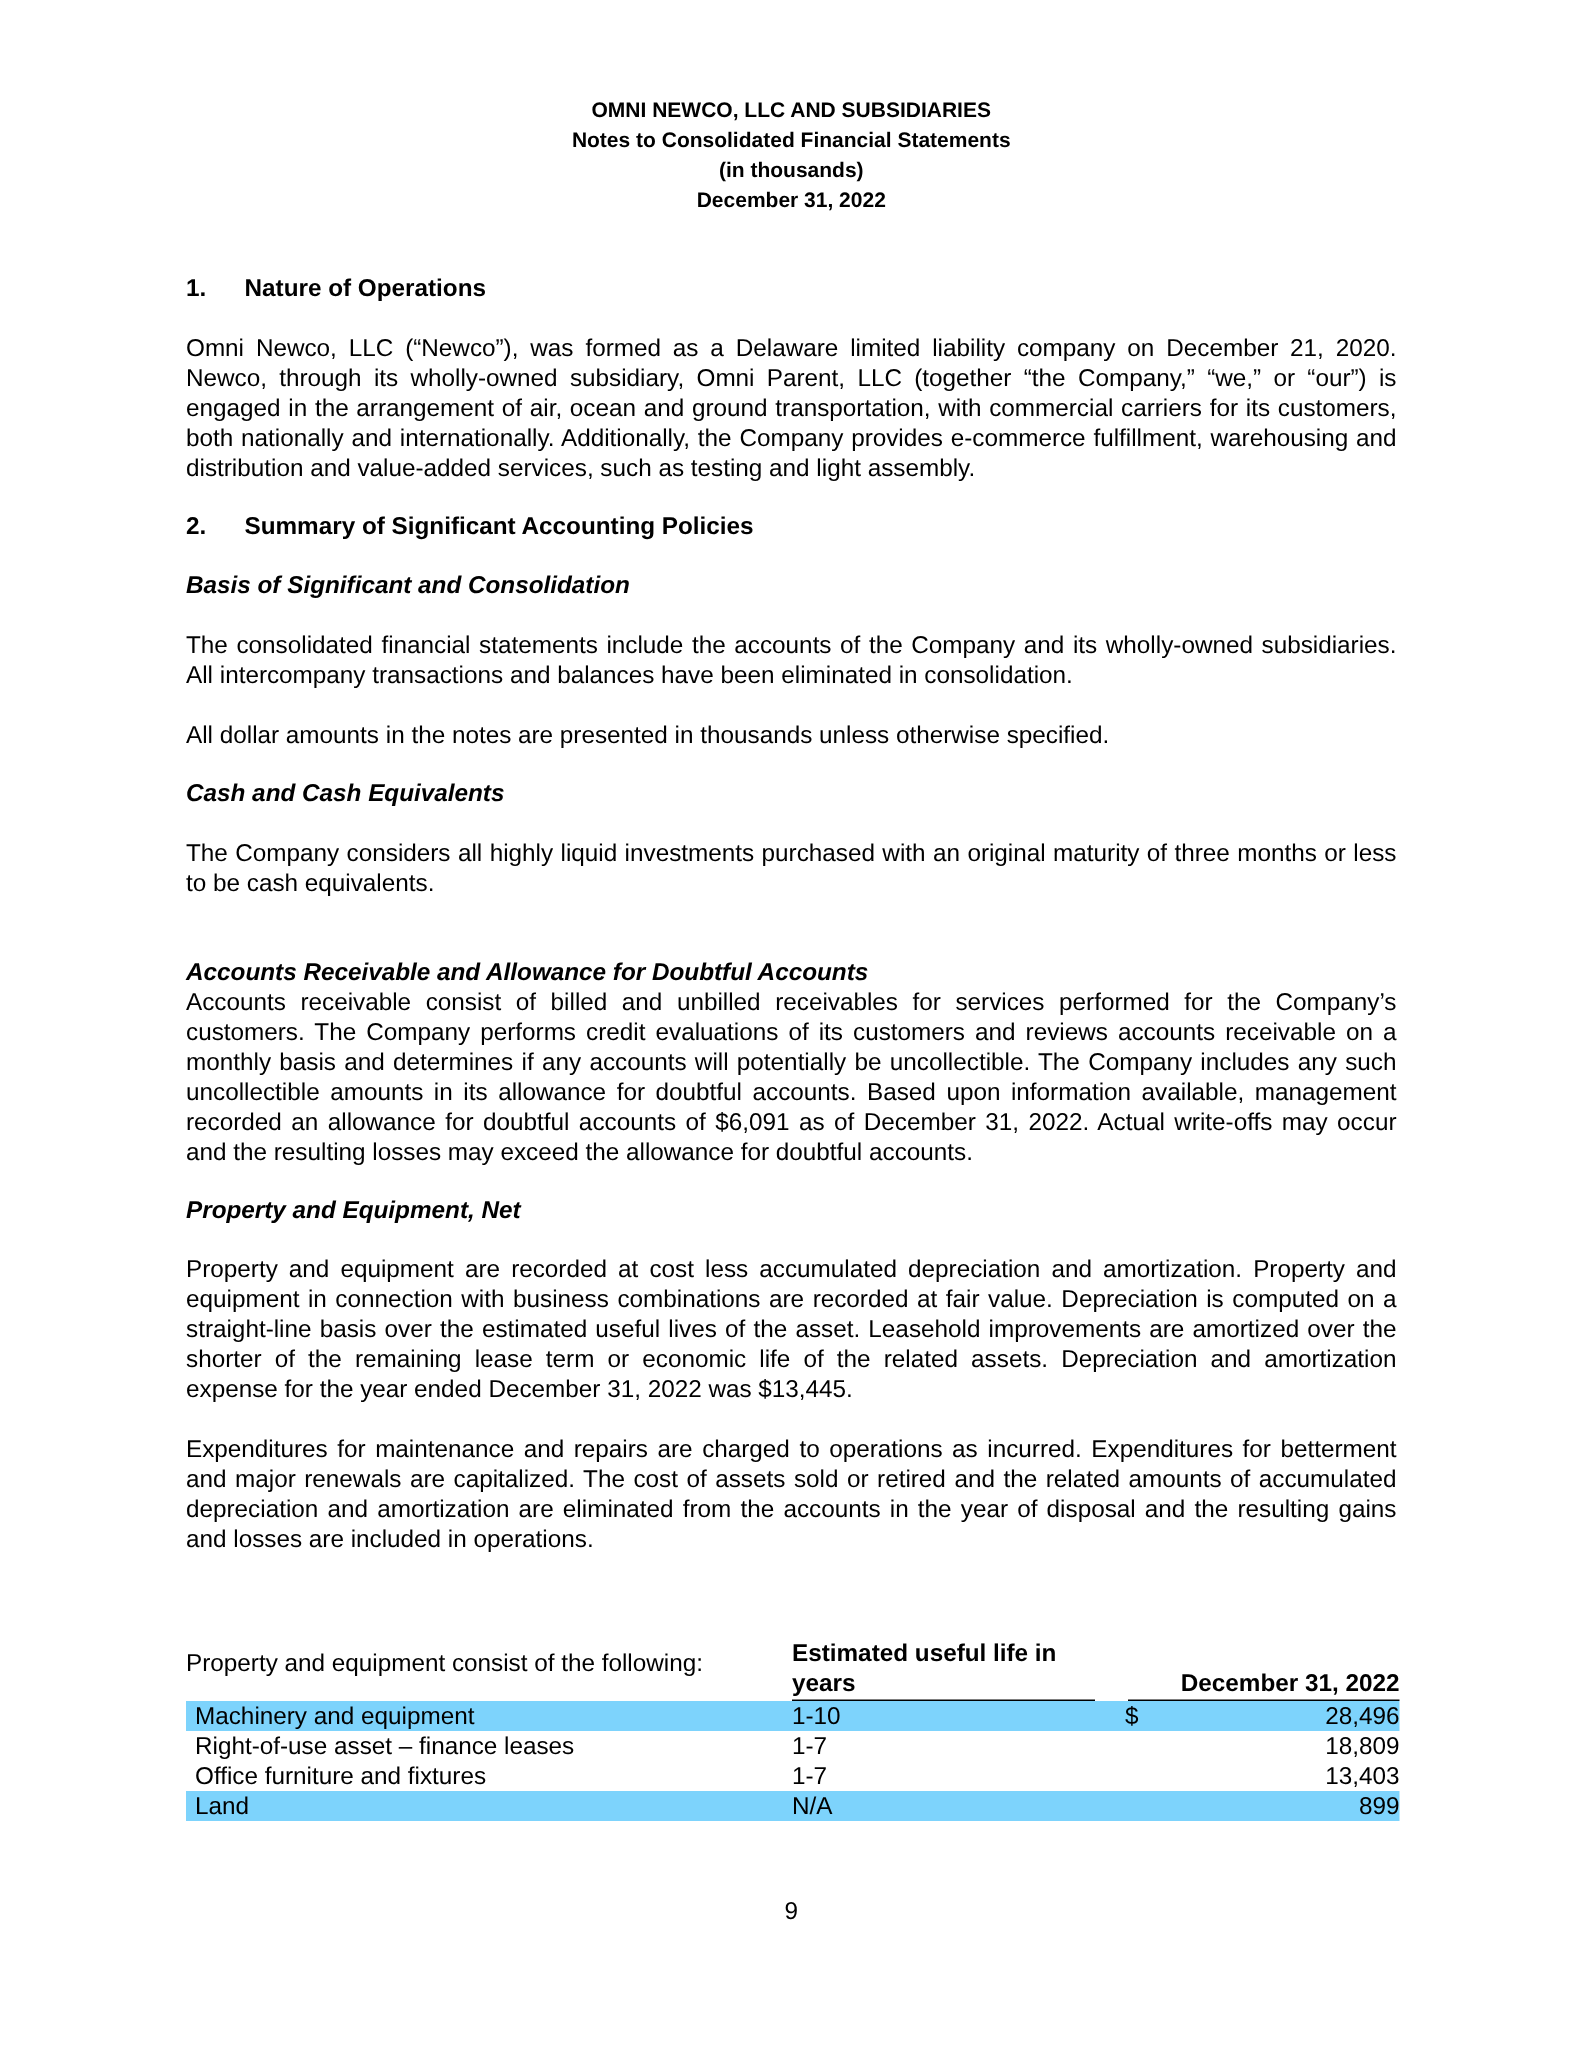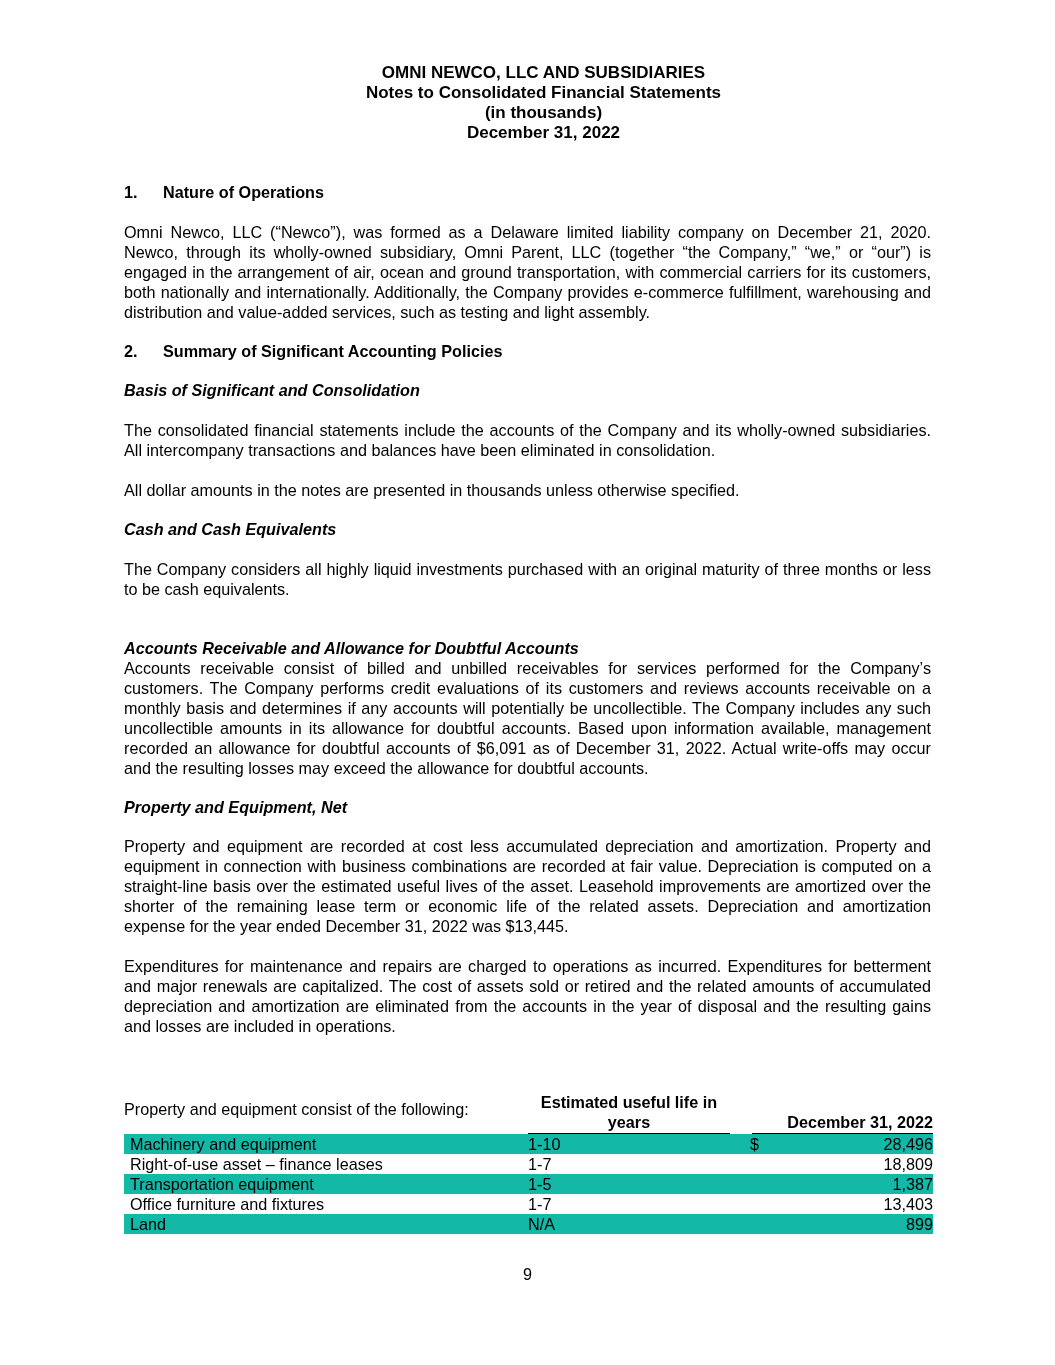--- a/index.html
+++ b/index.html
@@ -18,25 +18,25 @@
     }
     .page {
       position: absolute;
       left: 124px;
       top: 0;
       width: 807px;
     }
     .doc-header {
       position: absolute;
       top: 63px;
-      left: 16px;
+      left: 0;
       width: 807px;
       text-align: center;
       font-weight: bold;
-      font-size: 17px;
+      font-size: 14px;
       line-height: 20px;
     }
     .doc-header div { white-space: nowrap; }
     .abs { position: absolute; left: 0; width: 807px; }
     .h-num {
       font-weight: bold;
       white-space: nowrap;
     }
     .h-num .num {
       display: inline-block;
@@ -62,21 +62,21 @@
     }
     .th-row {
       position: relative;
       height: 42px;
     }
     .th-life {
       position: absolute;
       left: 404px;
       width: 202px;
       top: 0;
-      text-align: center;
+      text-align: left;
       font-weight: bold;
       line-height: 20px;
       border-bottom: 1px solid #000;
       padding-bottom: 1px;
     }
     .th-date {
       position: absolute;
       left: 628px;
       width: 181px;
       top: 20px;
@@ -85,21 +85,21 @@
       line-height: 20px;
       border-bottom: 1px solid #000;
       padding-bottom: 1px;
       white-space: nowrap;
     }
     .tr {
       position: relative;
       height: 20px;
       line-height: 20px;
     }
-    .tr.band { background: #14b8a6; text-decoration: underline; }
+    .tr.band { background: #7dd3fc; text-decoration: underline; }
     .td-label {
       position: absolute;
       left: 6px;
       top: 0;
       white-space: nowrap;
     }
     .td-life {
       position: absolute;
       left: 404px;
       width: 202px;
@@ -173,25 +173,20 @@
       <span class="td-label">Machinery and equipment</span>
       <span class="td-life">1-10</span>
       <span class="td-cur">$</span>
       <span class="td-val">28,496</span>
     </div>
     <div class="tr">
       <span class="td-label">Right-of-use asset – finance leases</span>
       <span class="td-life">1-7</span>
       <span class="td-val">18,809</span>
     </div>
-    <div class="tr band">
-      <span class="td-label">Transportation equipment</span>
-      <span class="td-life">1-5</span>
-      <span class="td-val">1,387</span>
-    </div>
     <div class="tr">
       <span class="td-label">Office furniture and fixtures</span>
       <span class="td-life">1-7</span>
       <span class="td-val">13,403</span>
     </div>
     <div class="tr band">
       <span class="td-label">Land</span>
       <span class="td-life">N/A</span>
       <span class="td-val">899</span>
     </div>

